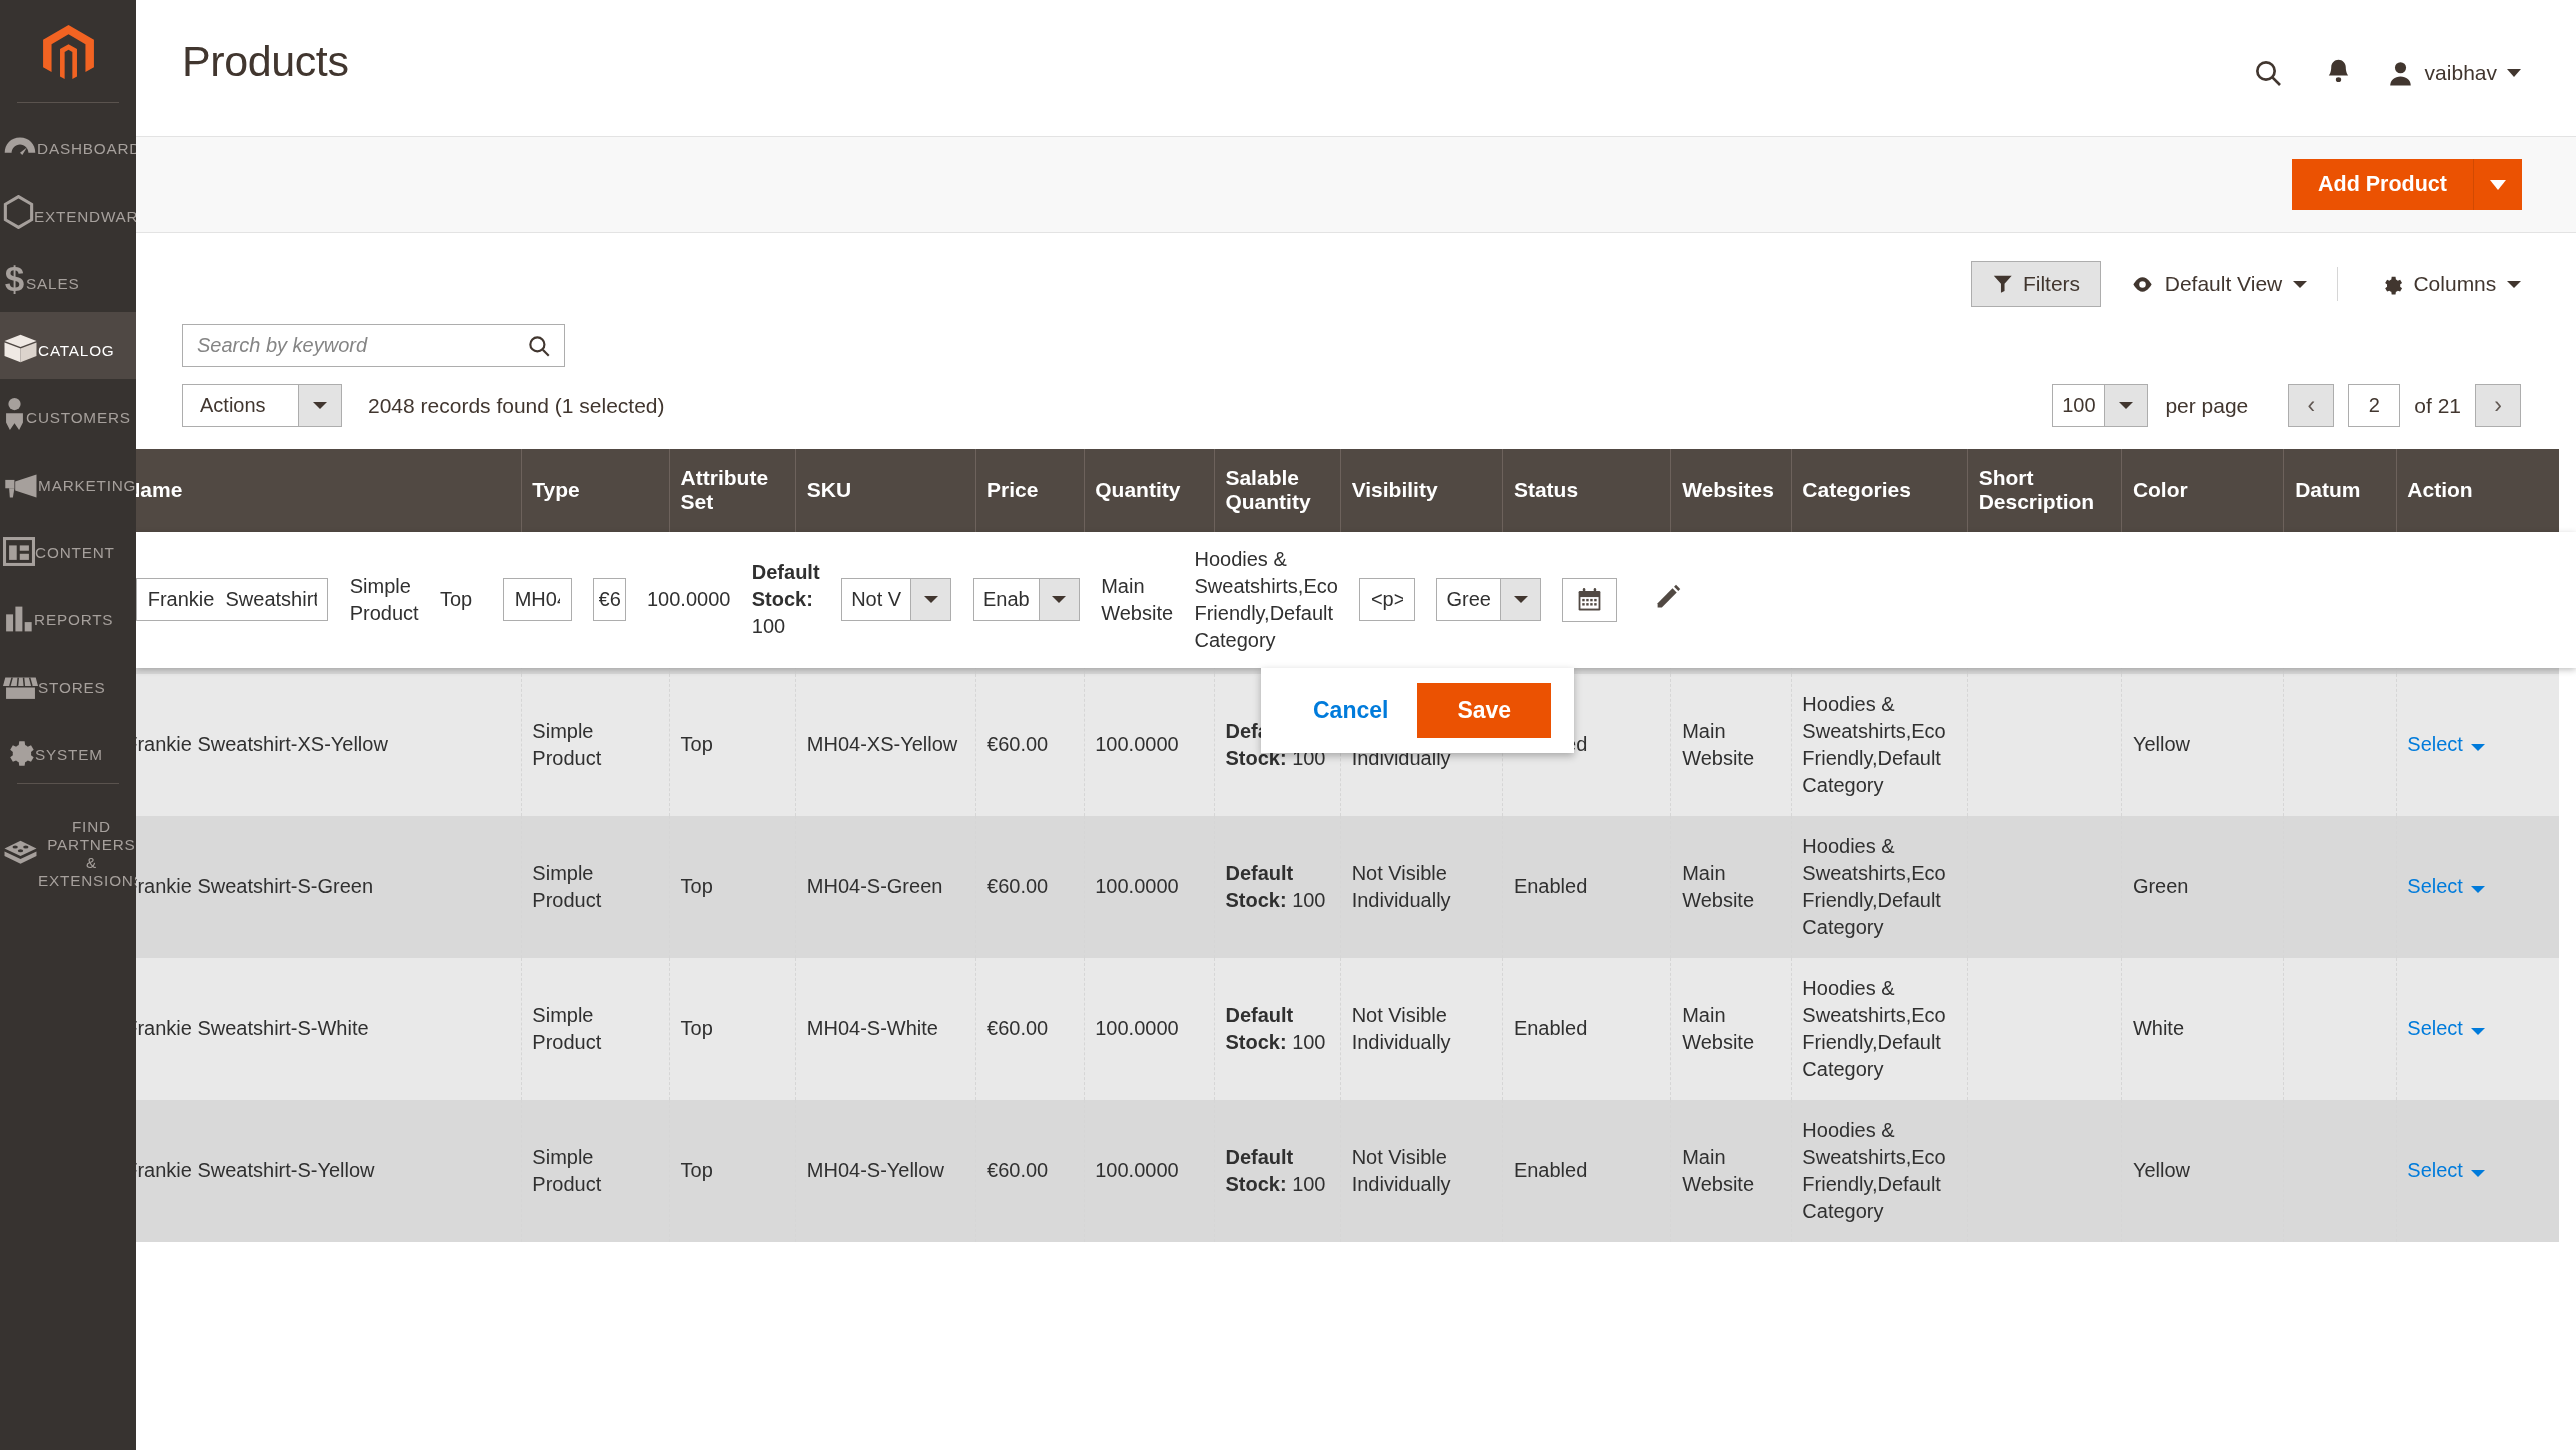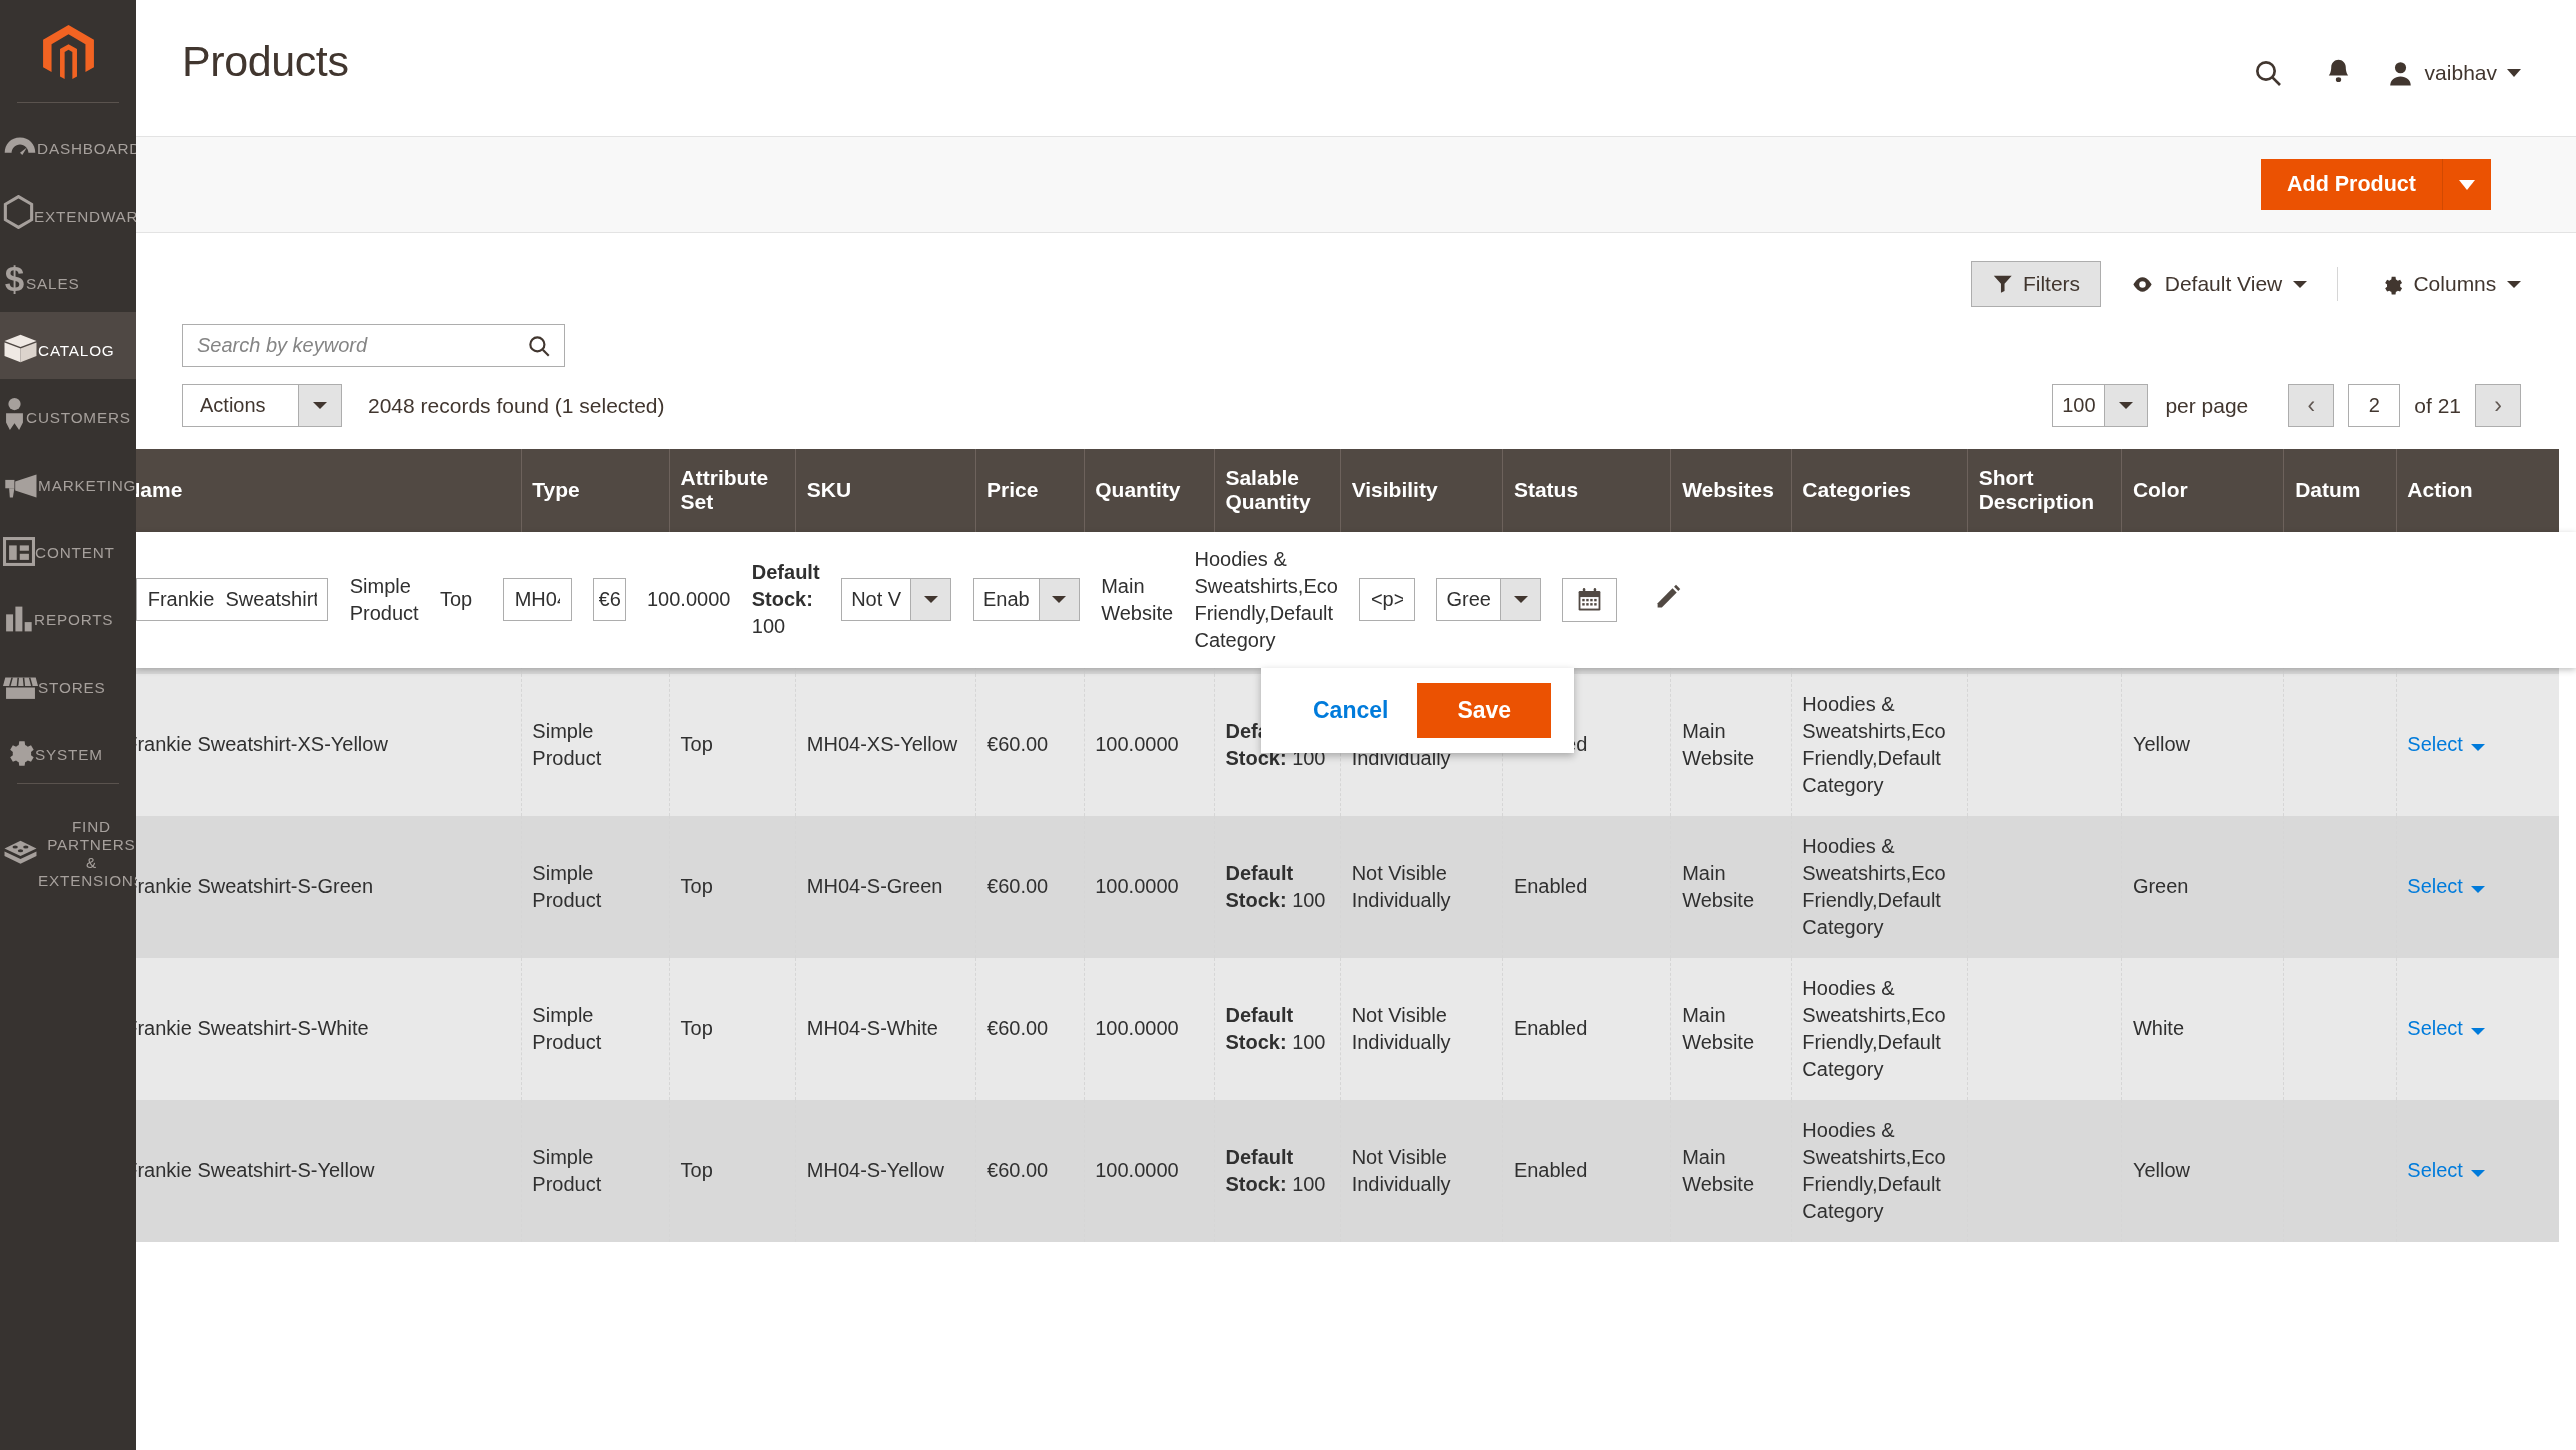--- a/index.html
+++ b/index.html
@@ -49,21 +49,21 @@
   .header-right { display: flex; align-items: center; gap: 0px; margin-top: 20px; }
   .hdr-btn { padding: 0 20px; display: flex; align-items: center; cursor: pointer; }
   .user-menu { display: flex; align-items: center; gap: 10px; padding-left: 12.3px; cursor: pointer; }
   .user-name { font-size: 21px; color: #41362f; }
   .caret-dn { width: 0; height: 0; border-left: 7.7px solid transparent; border-right: 7.7px solid transparent; border-top: 8.4px solid #41362f; }
 
   
   .action-bar {
     background: #f8f8f8; border-top: 0.8px solid #e3e3e3; border-bottom: 0.8px solid #e3e3e3;
     height: 97px; display: flex; align-items: center; justify-content: flex-end;
-    padding-right: 85px;
+    padding-right: 54px;
   }
   .btn-primary-split { display: flex; height: 51px; }
   .btn-primary {
     background: #eb5202; color: #fff; border: none; font-size: 21.5px; font-weight: 700;
     padding: 0 26px; cursor: pointer; font-family: inherit;
     display: flex; align-items: center; border-right: 0.8px solid #d14a02;
   }
   .btn-primary-toggle {
     background: #eb5202; width: 48px; display: flex; align-items: center; justify-content: center;
     cursor: pointer;

